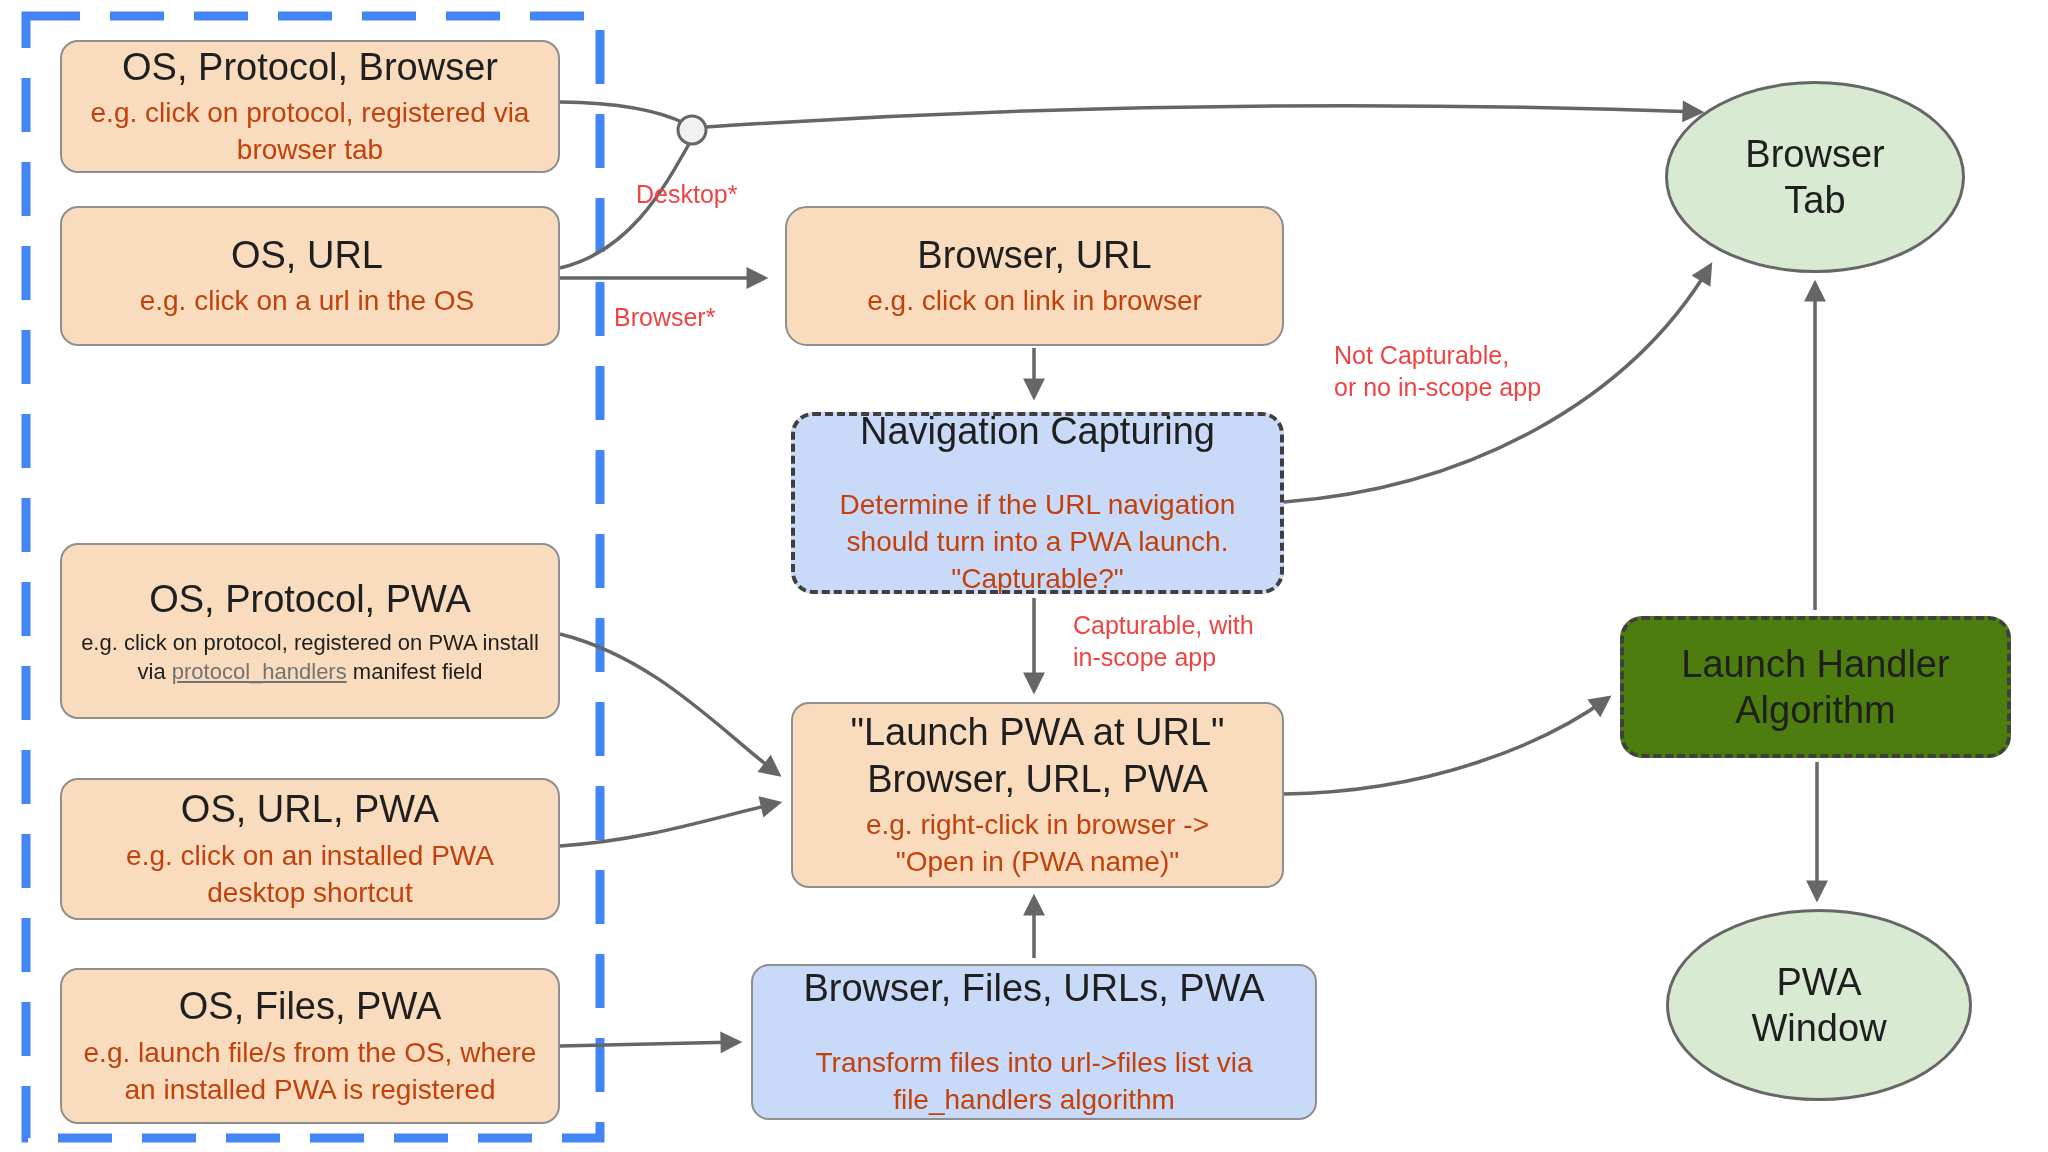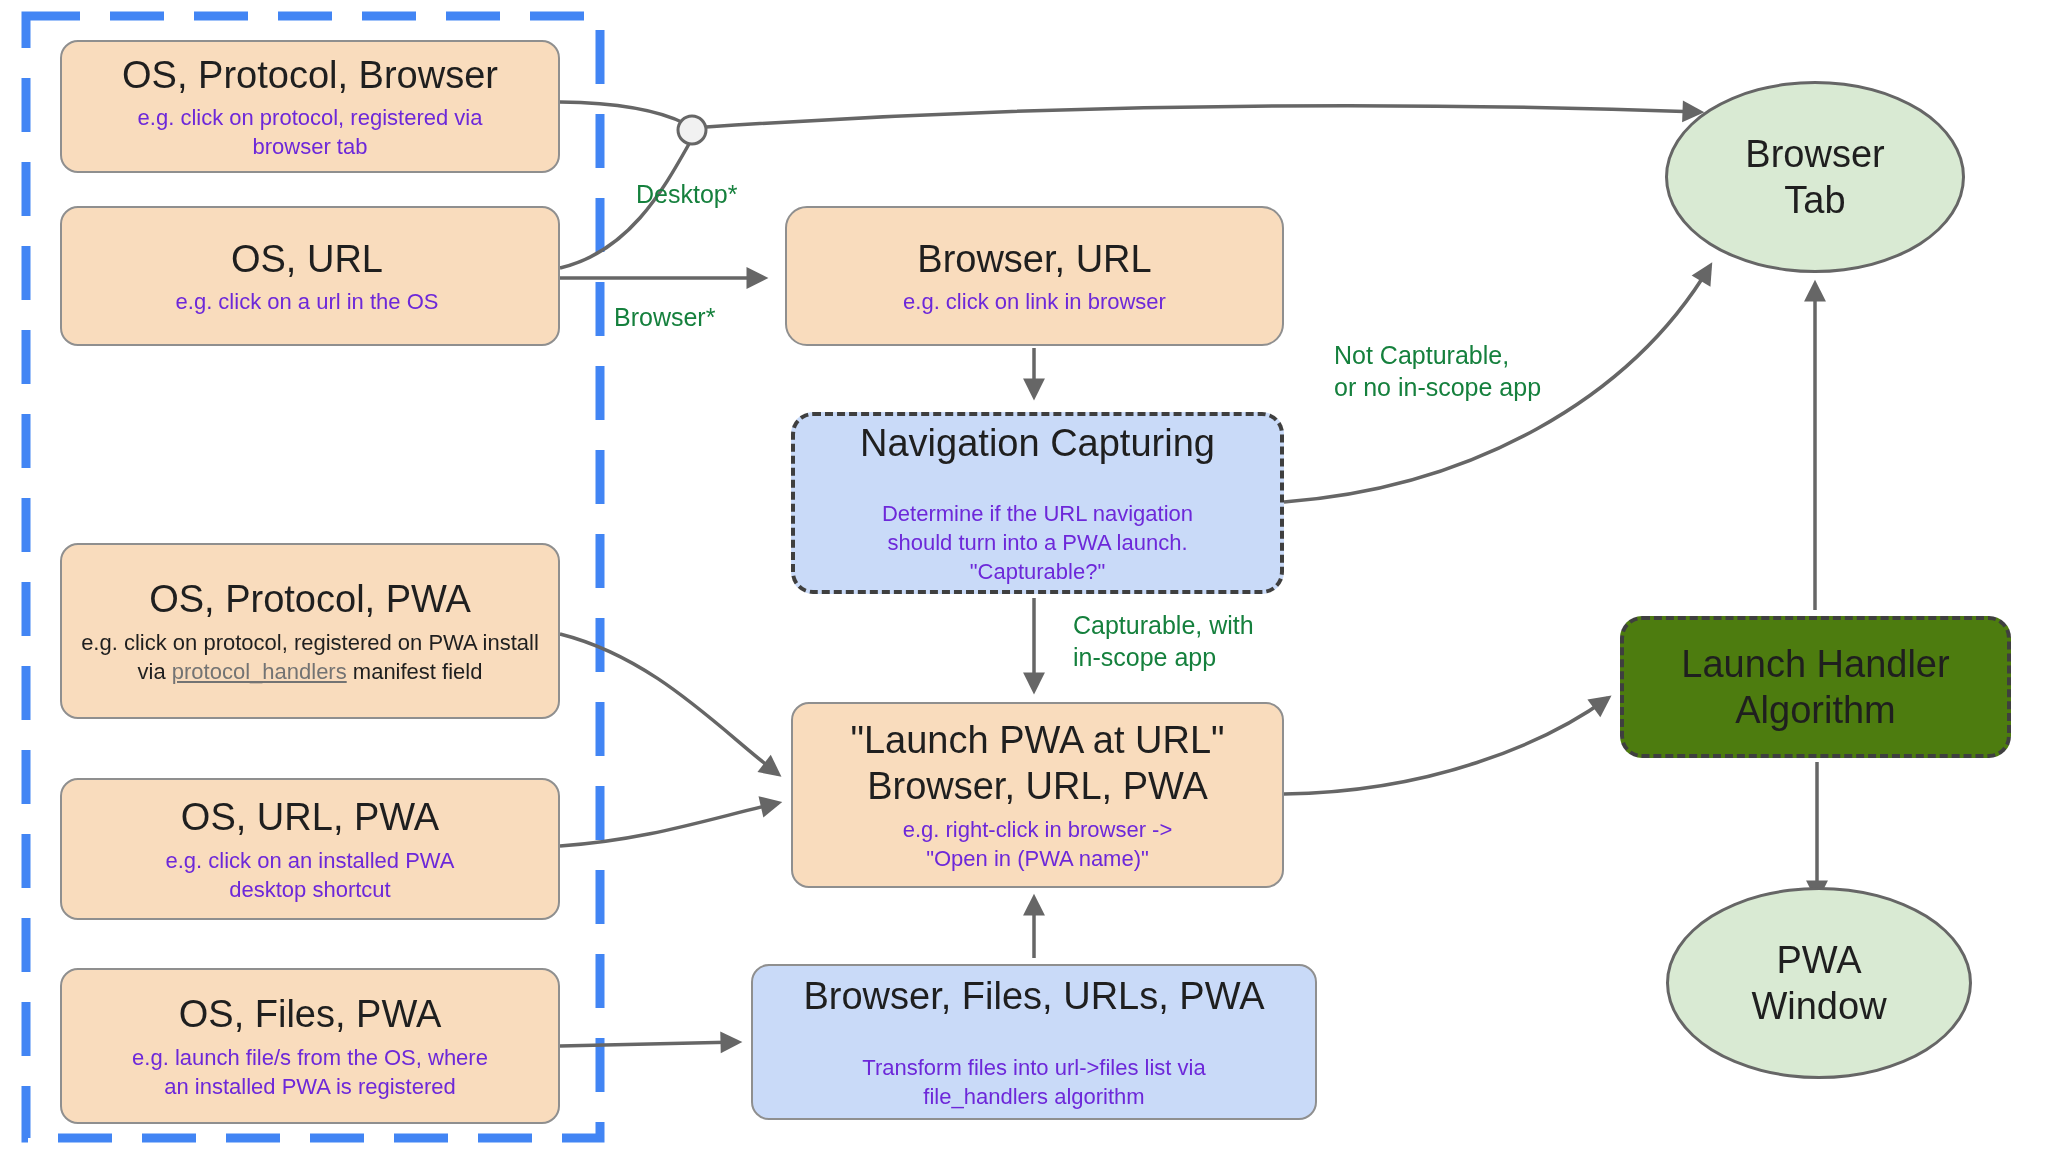--- a/index.html
+++ b/index.html
@@ -38,38 +38,38 @@
     border: 3px solid #666666;
     background: #d9ead3;
   }
   .title {
     font-size: 38px;
     line-height: 1.22;
     color: #1f1f1f;
     white-space: pre-line;
   }
   .subtitle {
-    font-size: 22px;
+    font-size: 28px;
     line-height: 1.32;
-    color: #6d28d9;
+    color: #c2410c;
     white-space: pre-line;
     margin-top: 5px;
   }
   .subtitle-flow {
     font-size: 22px;
     line-height: 1.32;
     color: #1f1f1f;
     margin-top: 5px;
     max-width: 460px;
   }
   .edge-label {
     position: absolute;
     font-size: 25px;
     line-height: 1.28;
-    color: #15803d;
+    color: #ef4444;
     white-space: pre-line;
   }
   a.manifest-link {
     color: #737373;
     text-decoration: underline;
     cursor: pointer;
   }
 </style>
 </head>
 <body>
@@ -175,21 +175,21 @@
   <div class="node ellipse" style="left:1665px; top:81px; width:300px; height:192px;">
     <div class="title">Browser
 Tab</div>
   </div>
 
   <div class="node pink dashed-border" style="left:1620px; top:616px; width:391px; height:142px;">
     <div class="title">Launch Handler
 Algorithm</div>
   </div>
 
-  <div class="node ellipse" style="left:1666px; top:887px; width:306px; height:192px;text-align:center;">
+  <div class="node ellipse" style="left:1666px; top:909px; width:306px; height:192px;text-align:center;">
     <div class="title">PWA
 Window</div>
   </div>
 
   <div class="edge-label" style="left:636px; top:178px;">Desktop*</div>
   <div class="edge-label" style="left:614px; top:301px;">Browser*</div>
   <div class="edge-label" style="left:1334px; top:339px;">Not Capturable,
 or no in-scope app</div>
   <div class="edge-label" style="left:1073px; top:609px;">Capturable, with
 in-scope app</div>

